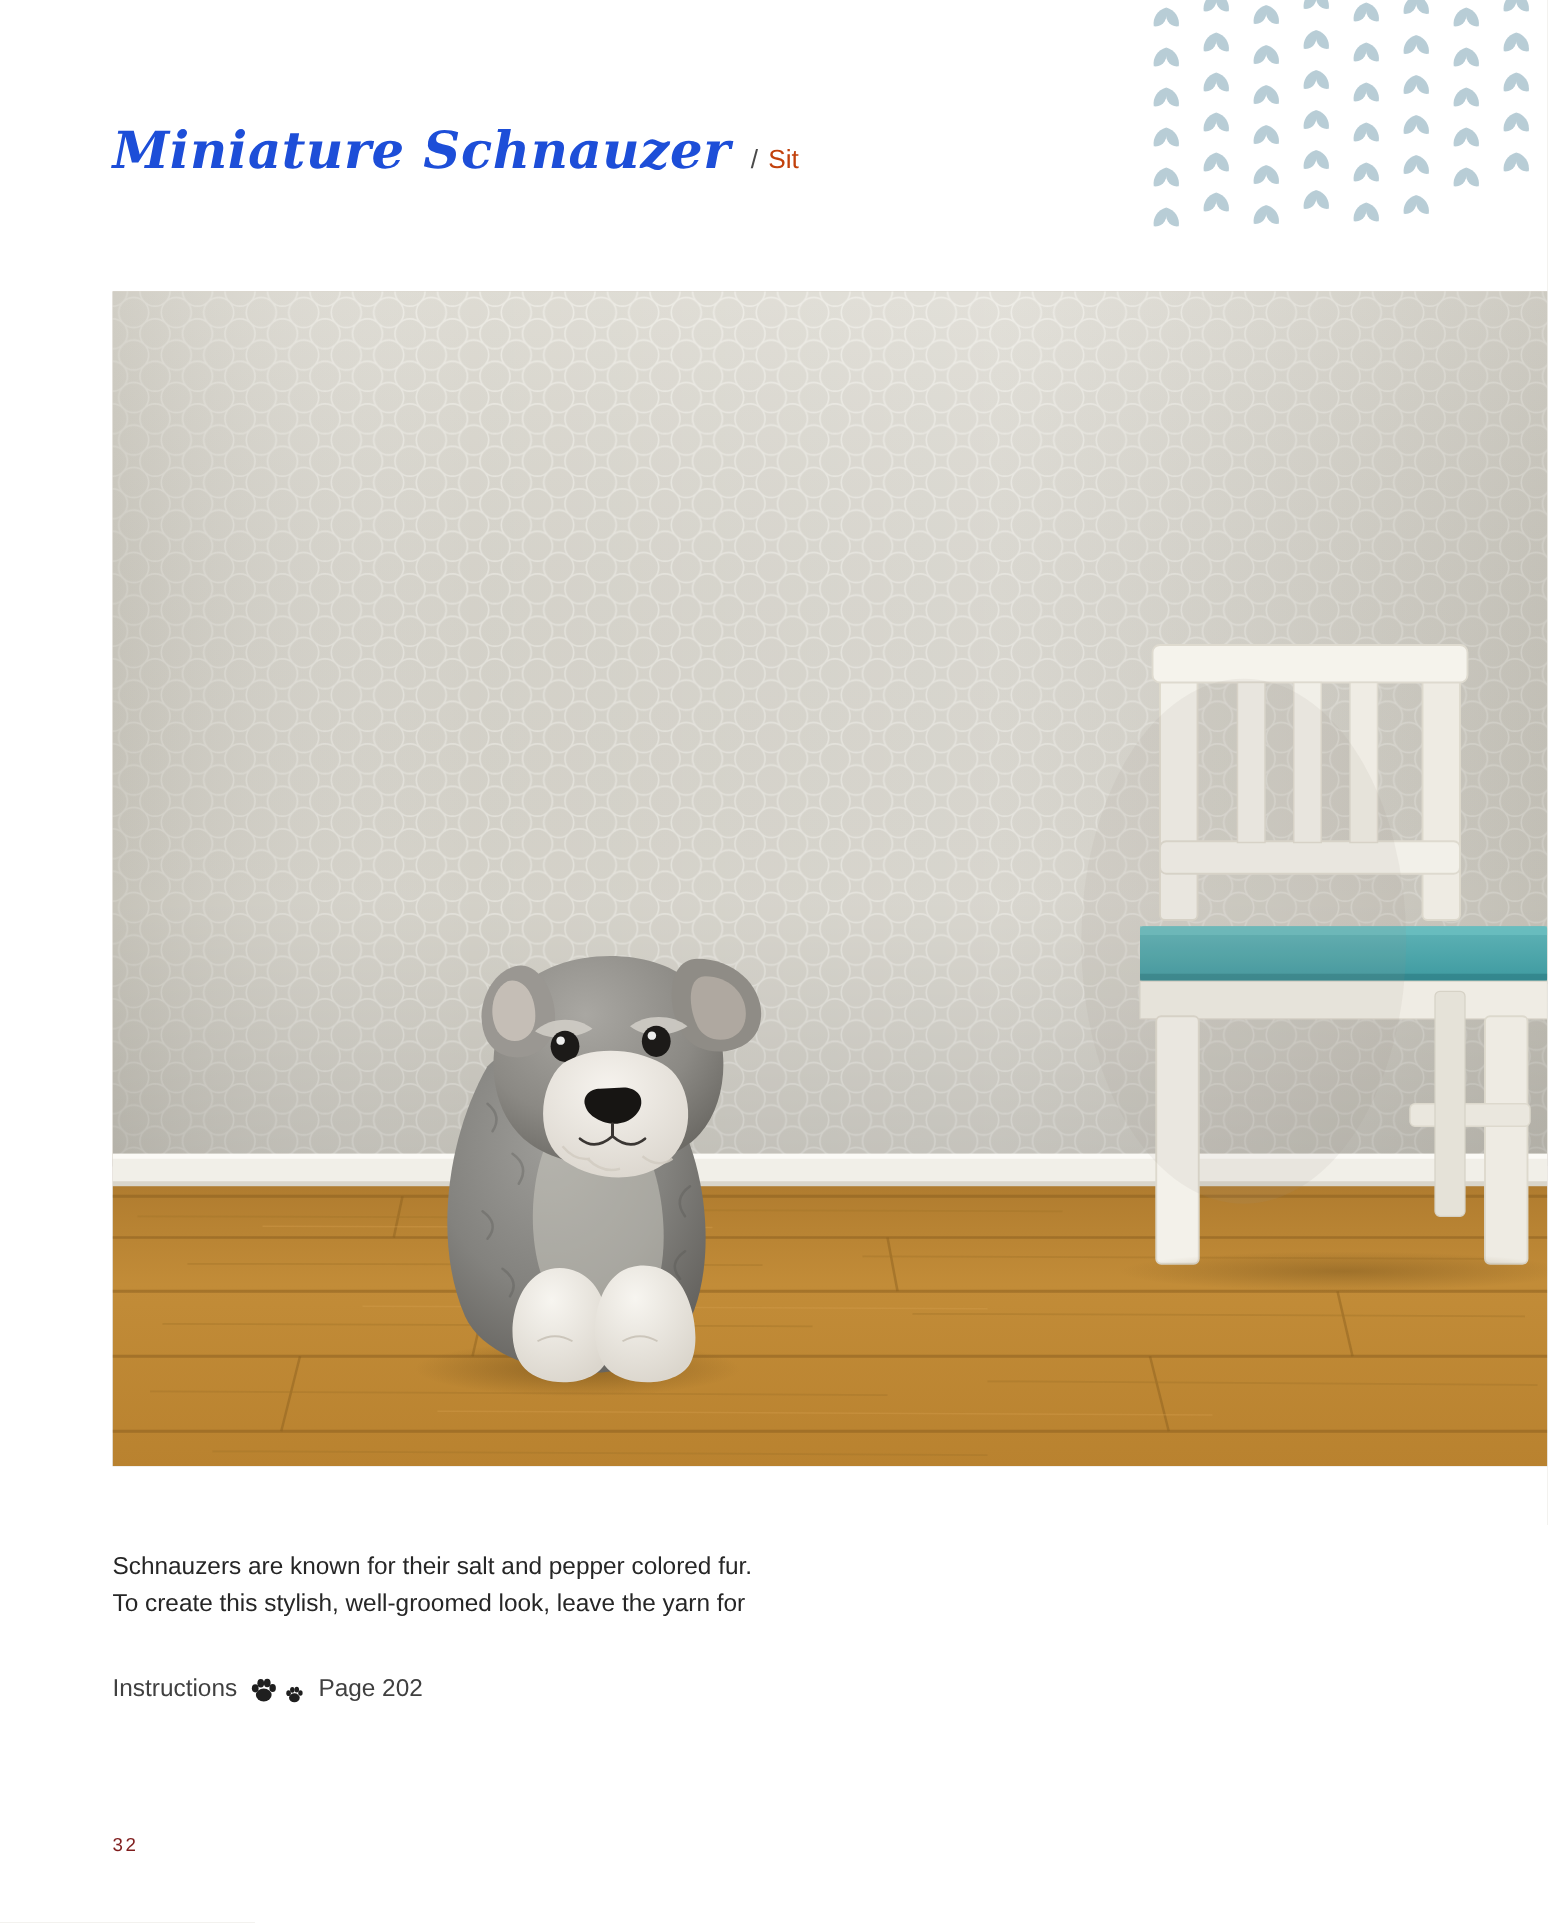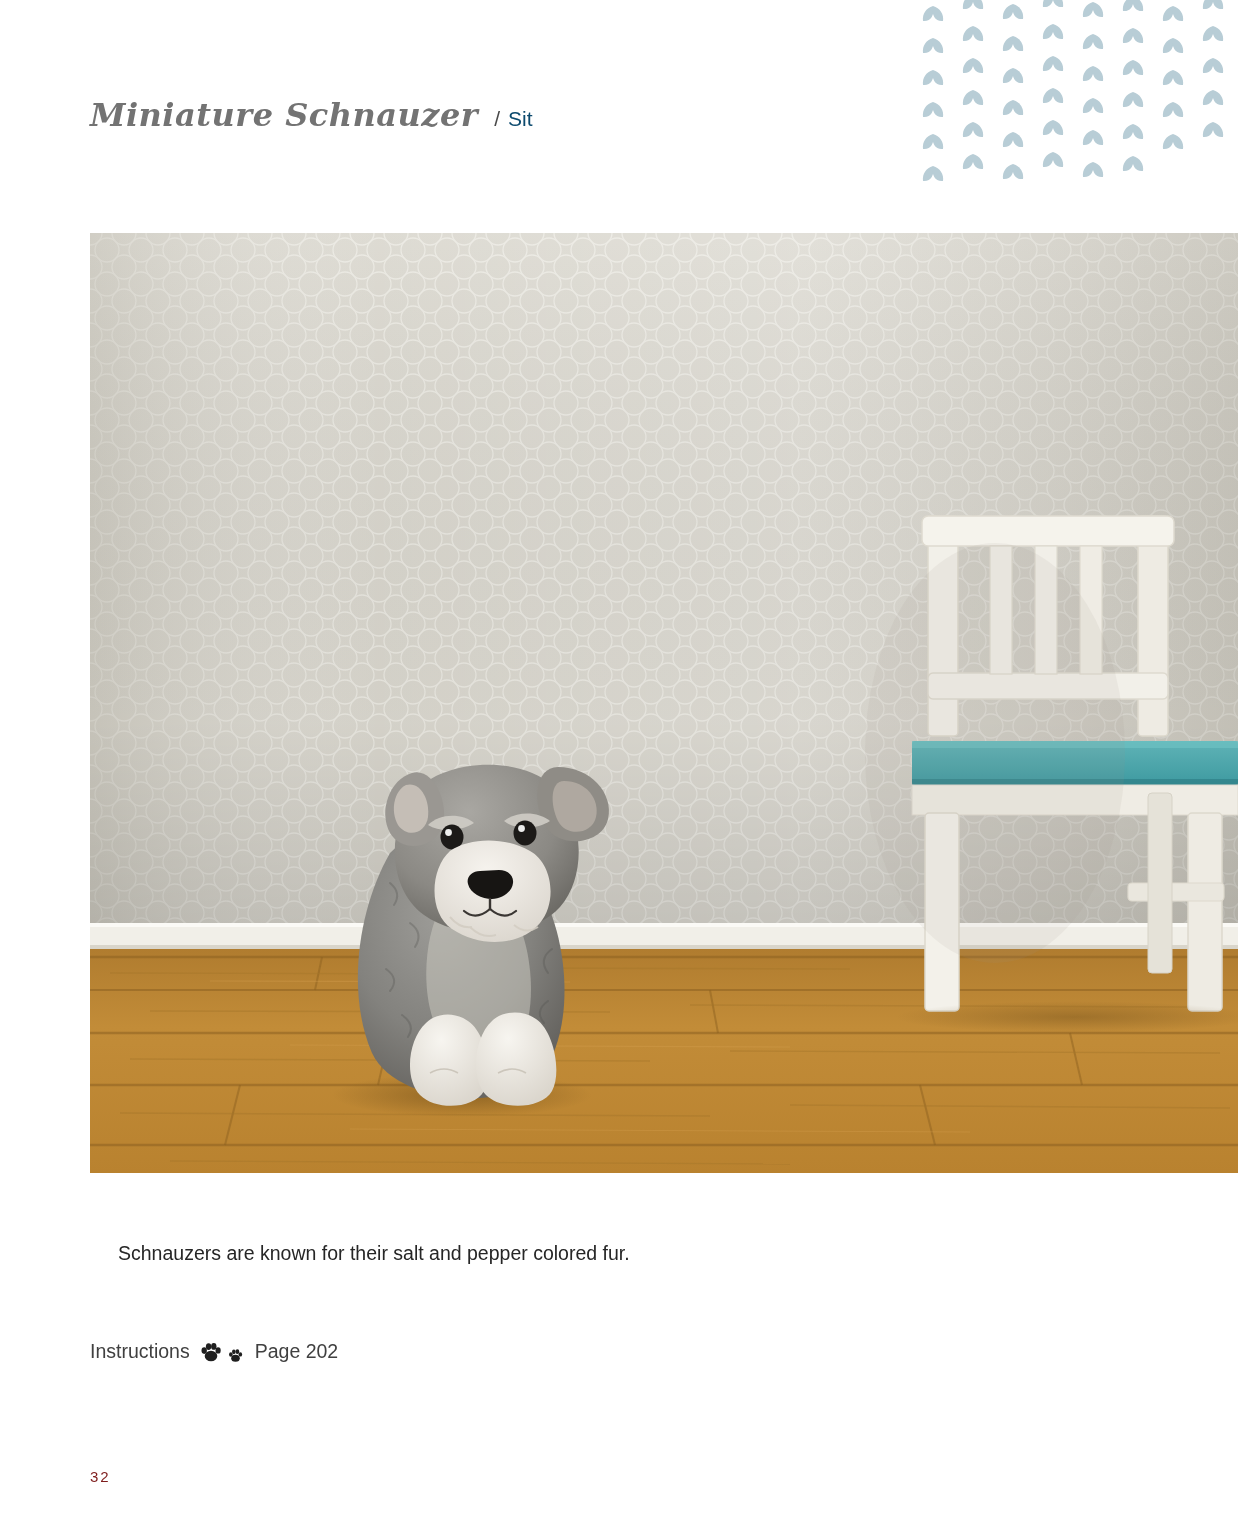--- a/index.html
+++ b/index.html
@@ -32,35 +32,35 @@
     position: absolute;
     left: 90px;
     top: 96px;
     display: flex;
     align-items: baseline;
   }
   .title-main {
     font-family: "DejaVu Serif", serif;
     font-style: italic;
     font-weight: 700;
-    font-size: 32px;
+    font-size: 41px;
     letter-spacing: 0.5px;
-    color: #737373;
+    color: #1d4ed8;
     white-space: nowrap;
   }
   .title-sep {
     font-family: "Liberation Sans", sans-serif;
     font-size: 21px;
     color: #4a4a4a;
     margin-left: 16px;
   }
   .title-sub {
     font-family: "Liberation Sans", sans-serif;
     font-size: 21px;
-    color: #0c4a6e;
+    color: #c2410c;
     margin-left: 8px;
   }
 
   
   .photo {
     position: absolute;
     left: 90px;
     top: 233px;
     width: 1148px;
     height: 940px;
@@ -71,21 +71,20 @@
 
   
   .caption {
     position: absolute;
     left: 90px;
     top: 1238px;
     width: 640px;
     font-size: 19.5px;
     line-height: 30px;
     color: #262626;
-    margin-left: 28px;
   }
   .caption p { margin: 0; }
 
   
   .instructions {
     position: absolute;
     left: 90px;
     top: 1340px;
     display: flex;
     align-items: center;
@@ -374,20 +373,21 @@
         <path d="M360 684 q10 12 22 10"></path>
         <path d="M380 694 q12 12 26 8"></path>
         <path d="M424 692 q12 10 24 2"></path>
       </g>
     </g>
   </svg>
 </div>
 
 <div class="caption">
   <p>Schnauzers are known for their salt and pepper colored fur.</p>
+  <p>To create this stylish, well-groomed look, leave the yarn for</p>
 </div>
 
 <div class="instructions">
   <span>Instructions</span>
   <span class="paw-group">
     <svg width="22" height="22" viewBox="0 0 22 22" aria-hidden="true">
       <ellipse cx="11" cy="15" rx="6.3" ry="5.2" fill="#1f1f1f"></ellipse>
       <ellipse cx="4.2" cy="9.6" rx="2.7" ry="3.3" fill="#1f1f1f"></ellipse>
       <ellipse cx="8.6" cy="5.6" rx="2.7" ry="3.4" fill="#1f1f1f"></ellipse>
       <ellipse cx="13.8" cy="5.4" rx="2.7" ry="3.4" fill="#1f1f1f"></ellipse>

